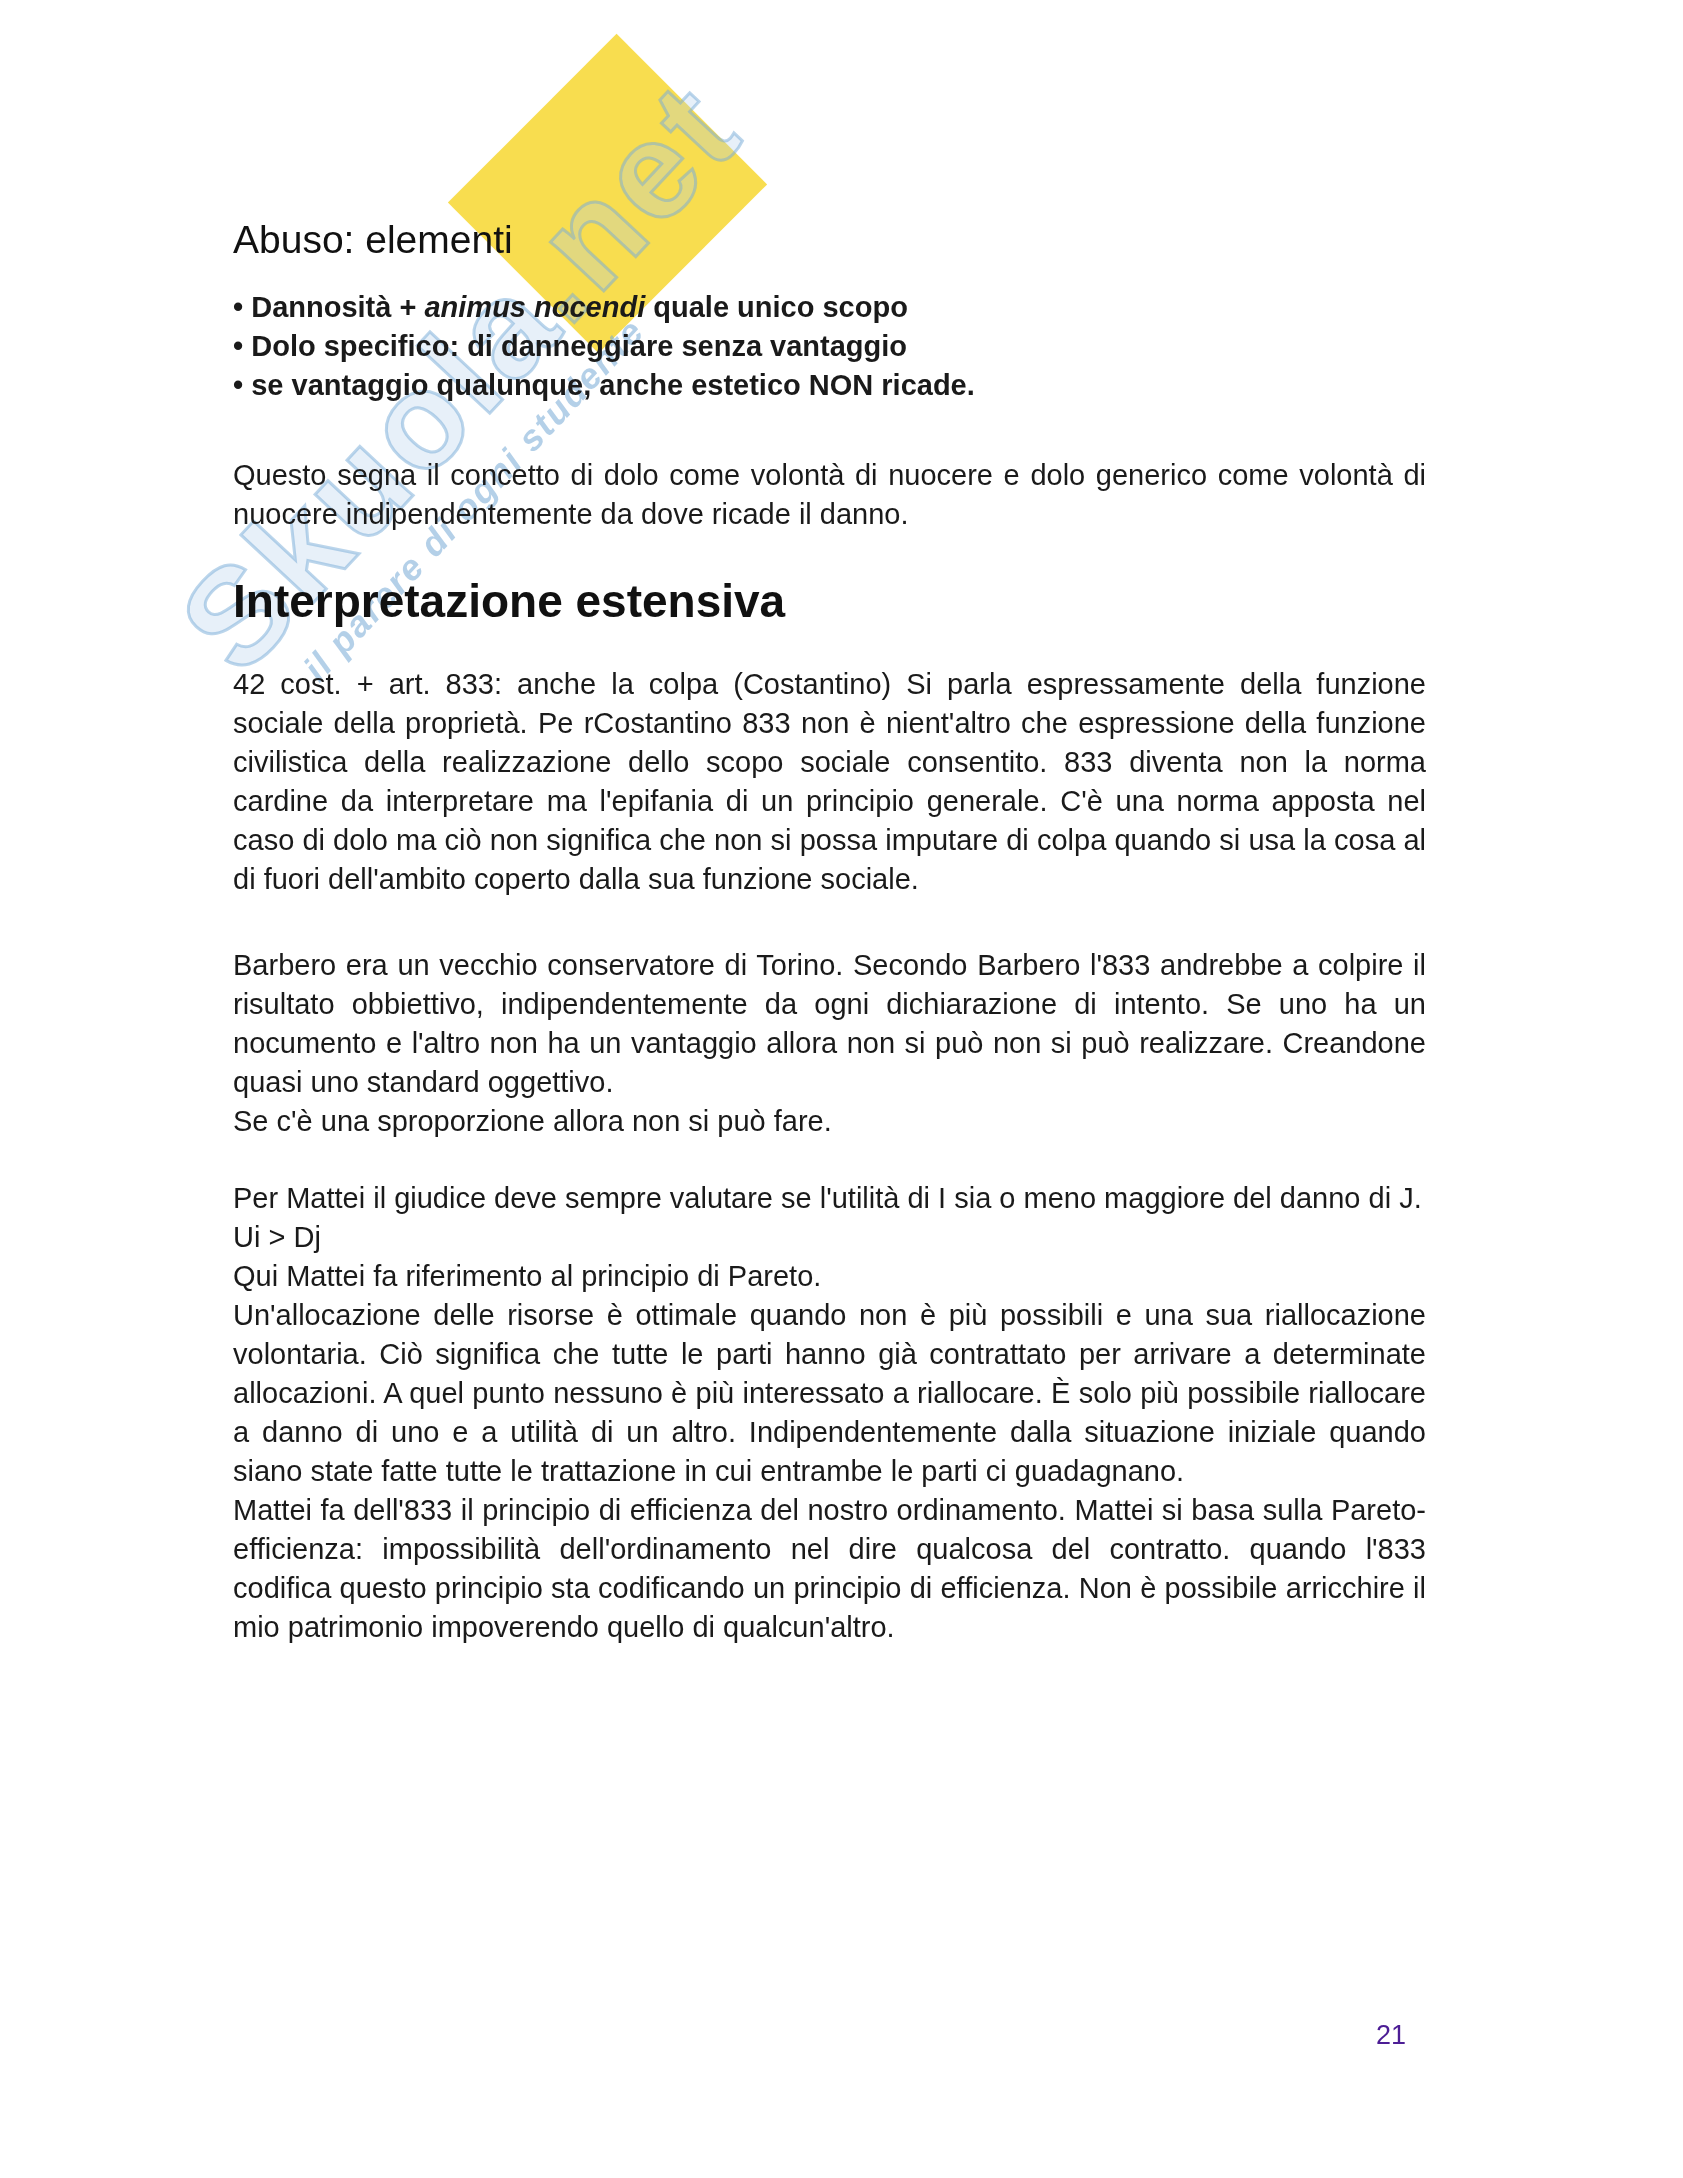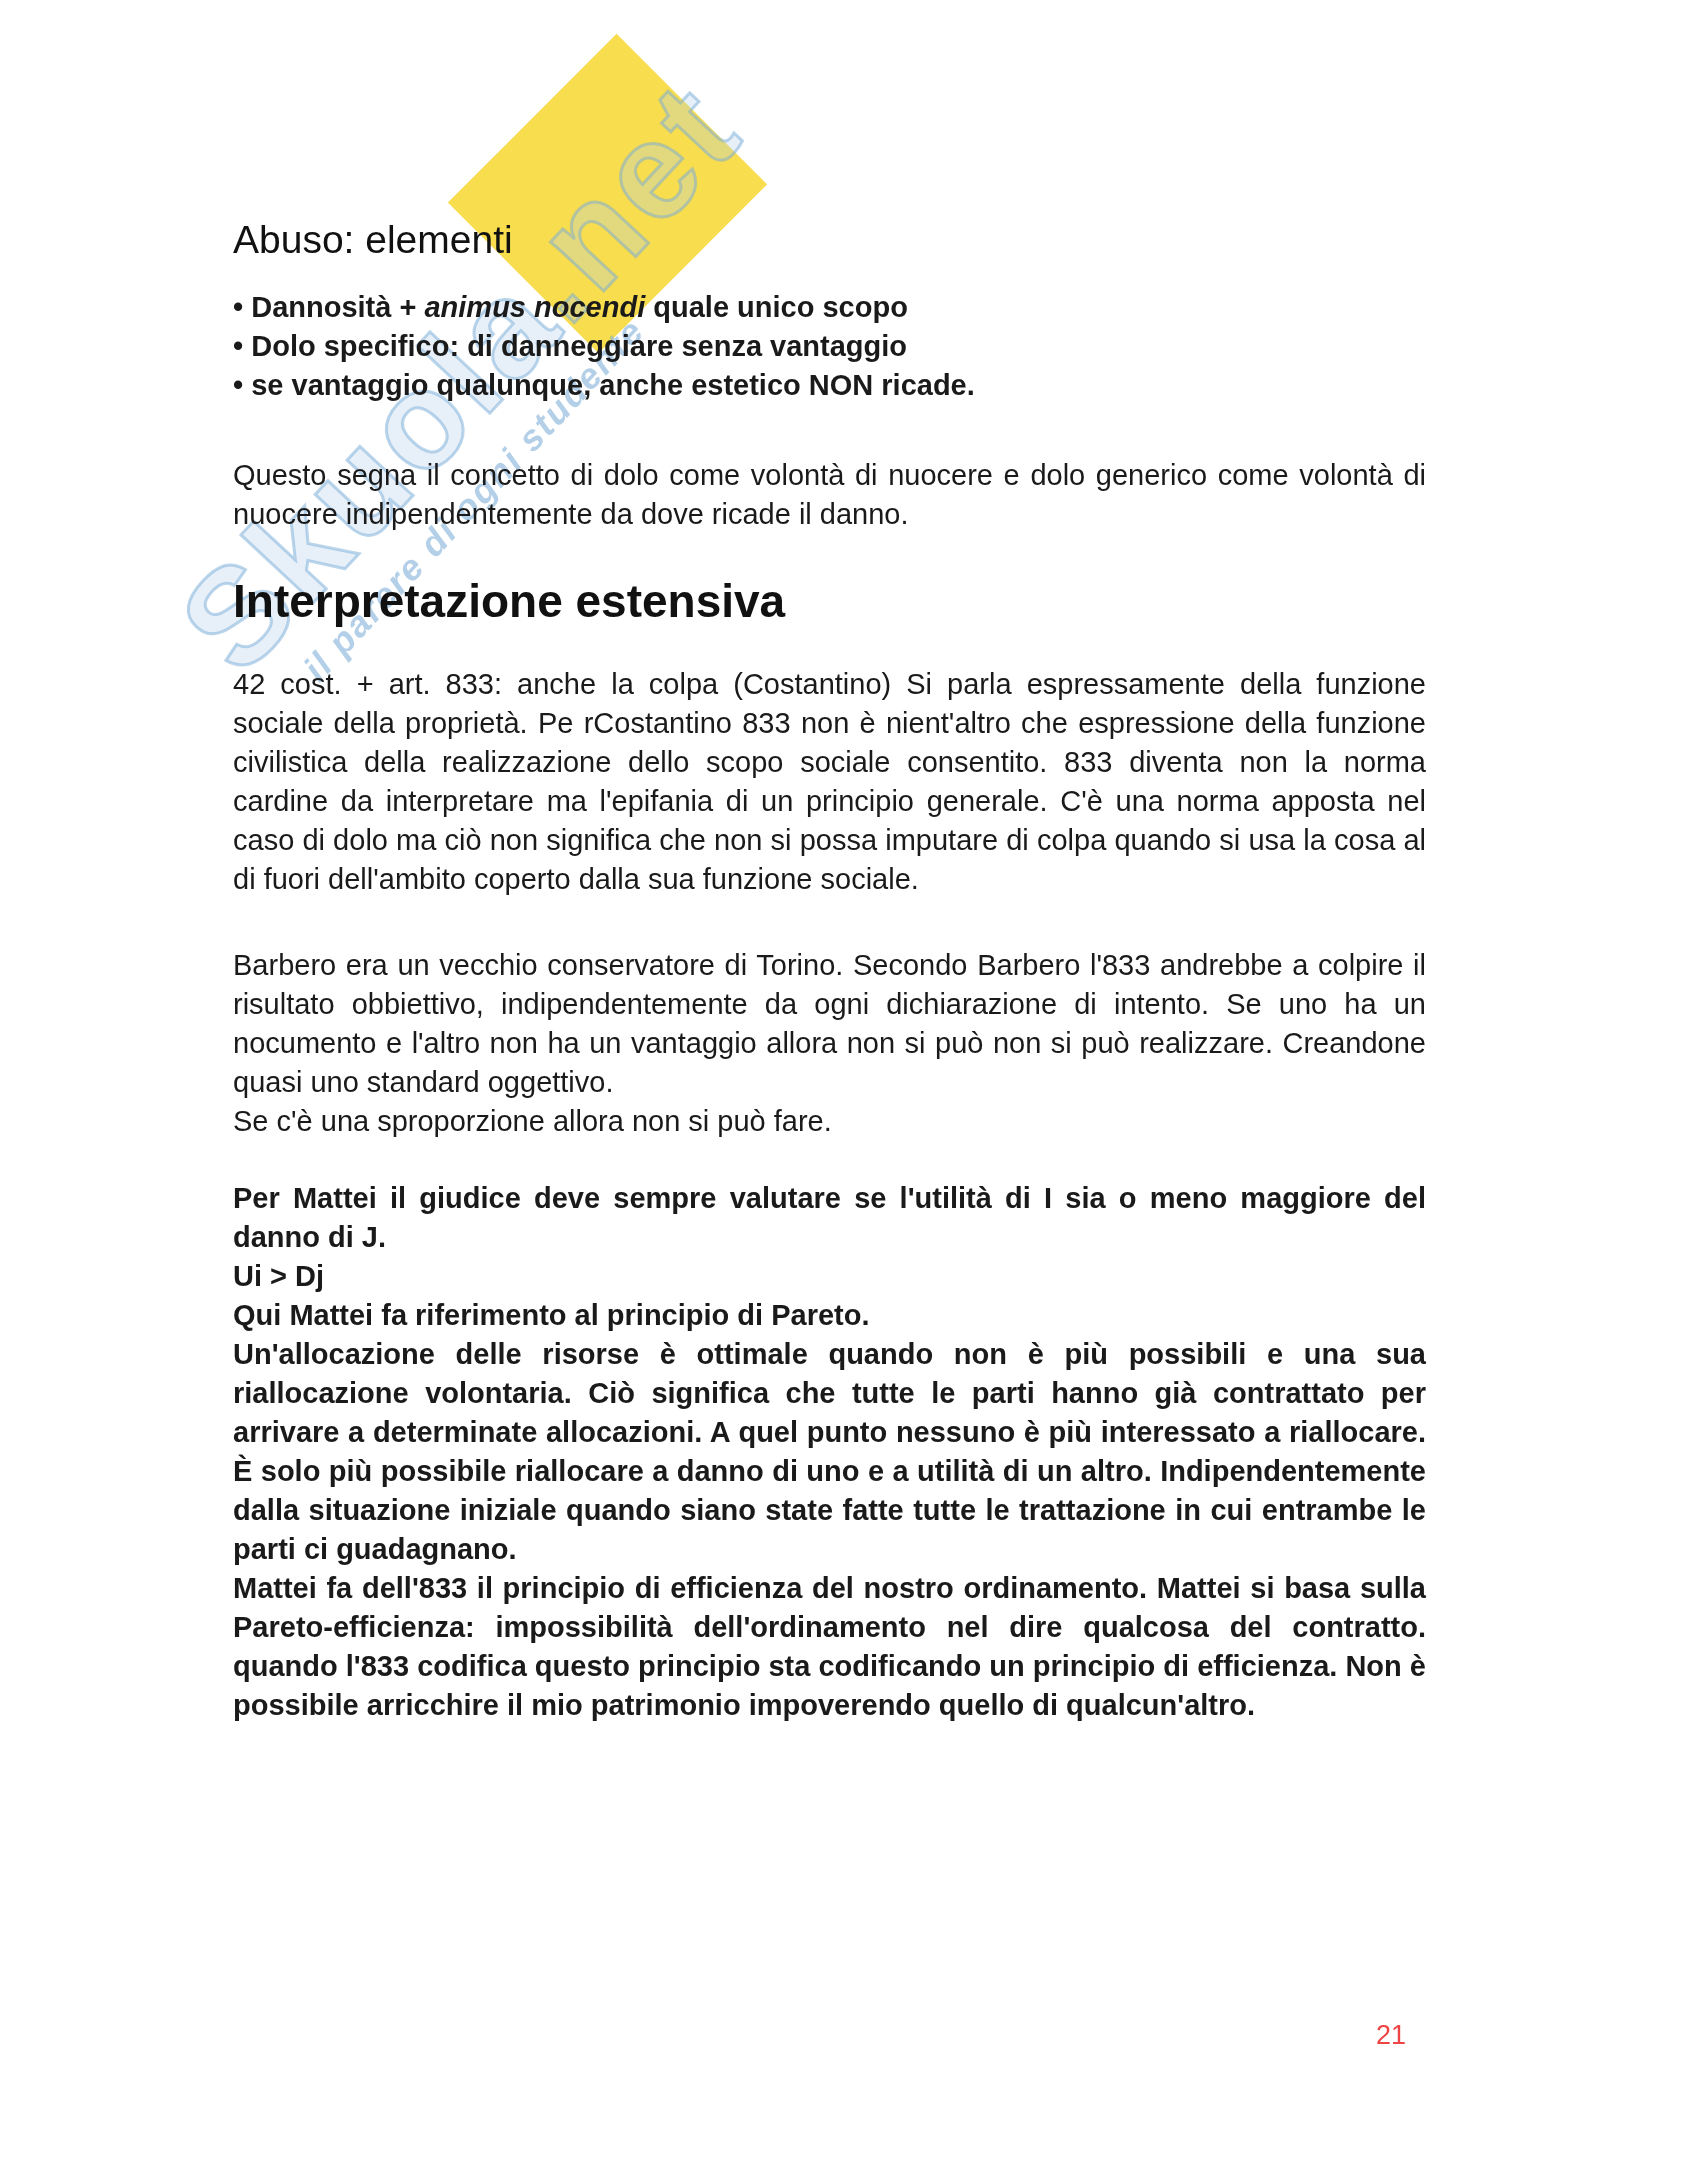--- a/index.html
+++ b/index.html
@@ -73,30 +73,30 @@
   .para-questo { margin-top: 51px !important; }
   .h-interp {
     margin: 40px 0 0 0;
     font-size: 46px;
     line-height: 55px;
     font-weight: 700;
     color: #111111;
   }
   .para-first { margin-top: 36px !important; }
   .block-barbero { margin-top: 47px; }
-  .block-mattei { margin-top: 38px; font-weight: bold; }
+  .block-mattei { margin-top: 38px; }
   .final-bullet { margin-top: 51px !important; text-align: left; }
   em { font-style: italic; }
 
   .page-number {
     position: absolute;
     left: 1376px; top: 2020px;
     z-index: 1;
     font-size: 27px;
-    color: #ef4444;
+    color: #4c1d95;
   }
 </style>
 </head>
 <body>
 
 <div class="page">
 
   <div class="watermark">
     <div class="wm-diamond"></div>
     <div class="wm-brand">Skuola.net</div>

